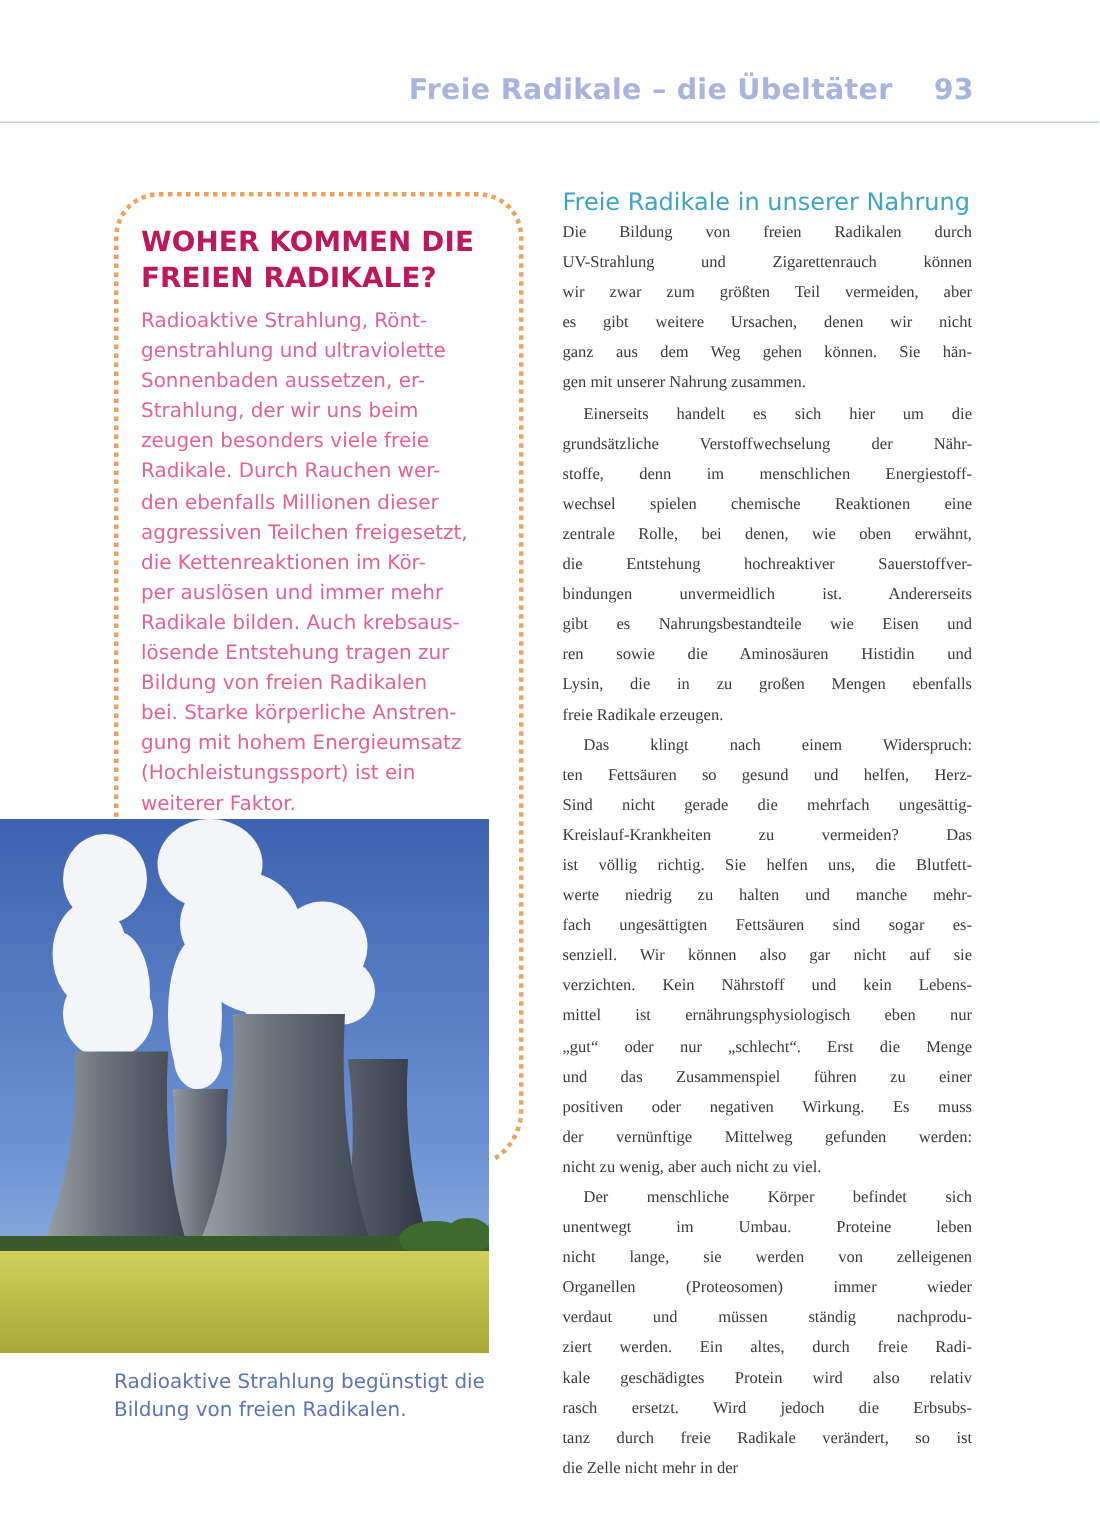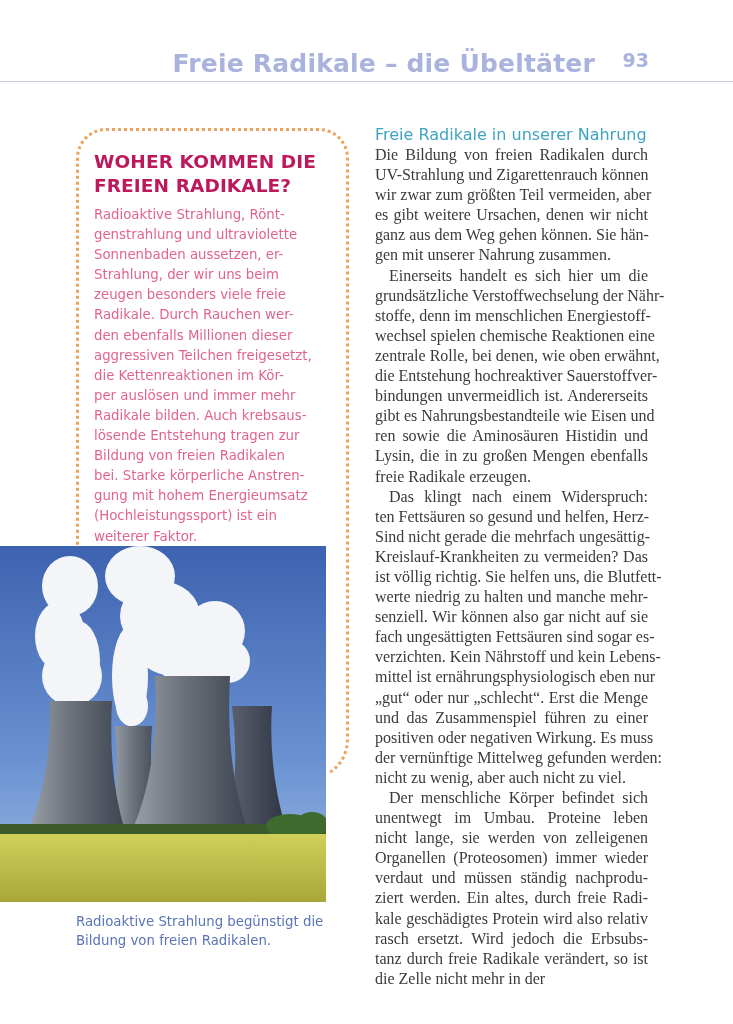--- a/index.html
+++ b/index.html
@@ -5,21 +5,21 @@
   * { box-sizing: border-box; margin: 0; padding: 0; }
   html, body { width: 733px; height: 1024px; background: #ffffff; overflow: hidden; }
   body { position: relative; font-family: "DejaVu Sans", sans-serif; }
 
   .running-head {
     position: absolute; left: 0; top: 46px; width: 733px; height: 36px;
     border-bottom: 1.5px solid #c5cde6;
   }
   .running-title {
     position: absolute; right: 138px; top: 3px;
-    font-family: "DejaVu Sans", sans-serif; font-weight: bold; font-size: 25px;
+    font-family: "DejaVu Sans", sans-serif; font-weight: bold; font-size: 19px;
     color: #a9b3dd; letter-spacing: 0.2px;
   }
   .page-number {
     position: absolute; right: 84px; top: 3px;
     font-family: "DejaVu Sans", sans-serif; font-weight: bold; font-size: 19px;
     color: #a9b3dd;
   }
 
   
   .info-box {
@@ -57,21 +57,21 @@
   .caption span { display: block; white-space: nowrap; }
 
   
   .section-heading {
     position: absolute; left: 375px; top: 125px;
     font-family: "DejaVu Sans", sans-serif; font-size: 16px; color: #3fa3c2;
     white-space: nowrap;
   }
   .main-text {
     position: absolute; left: 375px; top: 145px; width: 273px;
-    font-family: "Liberation Serif", "DejaVu Serif", serif; font-size: 16px; line-height: 20.1px;
+    font-family: "Liberation Serif", "DejaVu Serif", serif; font-size: 11px; line-height: 20.1px;
     color: #3a3a3a; text-align: justify;
   }
   .main-text .line { display: block; text-align: justify; text-align-last: justify; white-space: nowrap; height: 20.1px; }
   .main-text .line.last { text-align-last: left; }
   .main-text .line.indent { padding-left: 14px; }
 </style>
 </head>
 <body>
 
 <div class="running-head">
@@ -186,22 +186,22 @@
   <span class="line">gibt es Nahrungsbestandteile wie Eisen und</span>
   <span class="line">ren sowie die Aminosäuren Histidin und</span>
   <span class="line">Lysin, die in zu großen Mengen ebenfalls</span>
   <span class="line last">freie Radikale erzeugen.</span>
   <span class="line indent">Das klingt nach einem Widerspruch:</span>
   <span class="line">ten Fettsäuren so gesund und helfen, Herz-</span>
   <span class="line">Sind nicht gerade die mehrfach ungesättig-</span>
   <span class="line">Kreislauf-Krankheiten zu vermeiden? Das</span>
   <span class="line">ist völlig richtig. Sie helfen uns, die Blutfett-</span>
   <span class="line">werte niedrig zu halten und manche mehr-</span>
+  <span class="line">fach ungesättigten Fettsäuren sind sogar es-</span>
   <span class="line">senziell. Wir können also gar nicht auf sie</span>
-  <span class="line">fach ungesättigten Fettsäuren sind sogar es-</span>
   <span class="line">verzichten. Kein Nährstoff und kein Lebens-</span>
   <span class="line">mittel ist ernährungsphysiologisch eben nur</span>
   <span class="line">„gut“ oder nur „schlecht“. Erst die Menge</span>
   <span class="line">und das Zusammenspiel führen zu einer</span>
   <span class="line">positiven oder negativen Wirkung. Es muss</span>
   <span class="line">der vernünftige Mittelweg gefunden werden:</span>
   <span class="line last">nicht zu wenig, aber auch nicht zu viel.</span>
   <span class="line indent">Der menschliche Körper befindet sich</span>
   <span class="line">unentwegt im Umbau. Proteine leben</span>
   <span class="line">nicht lange, sie werden von zelleigenen</span>

